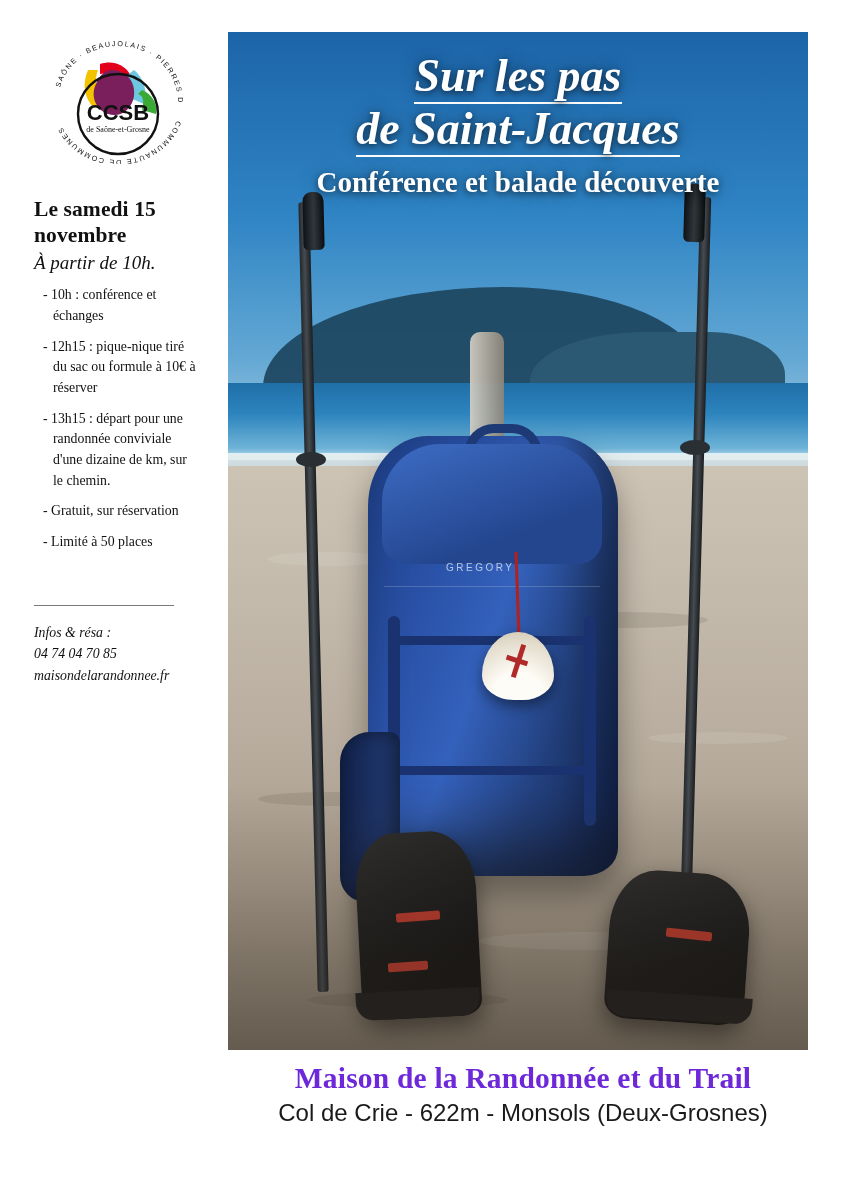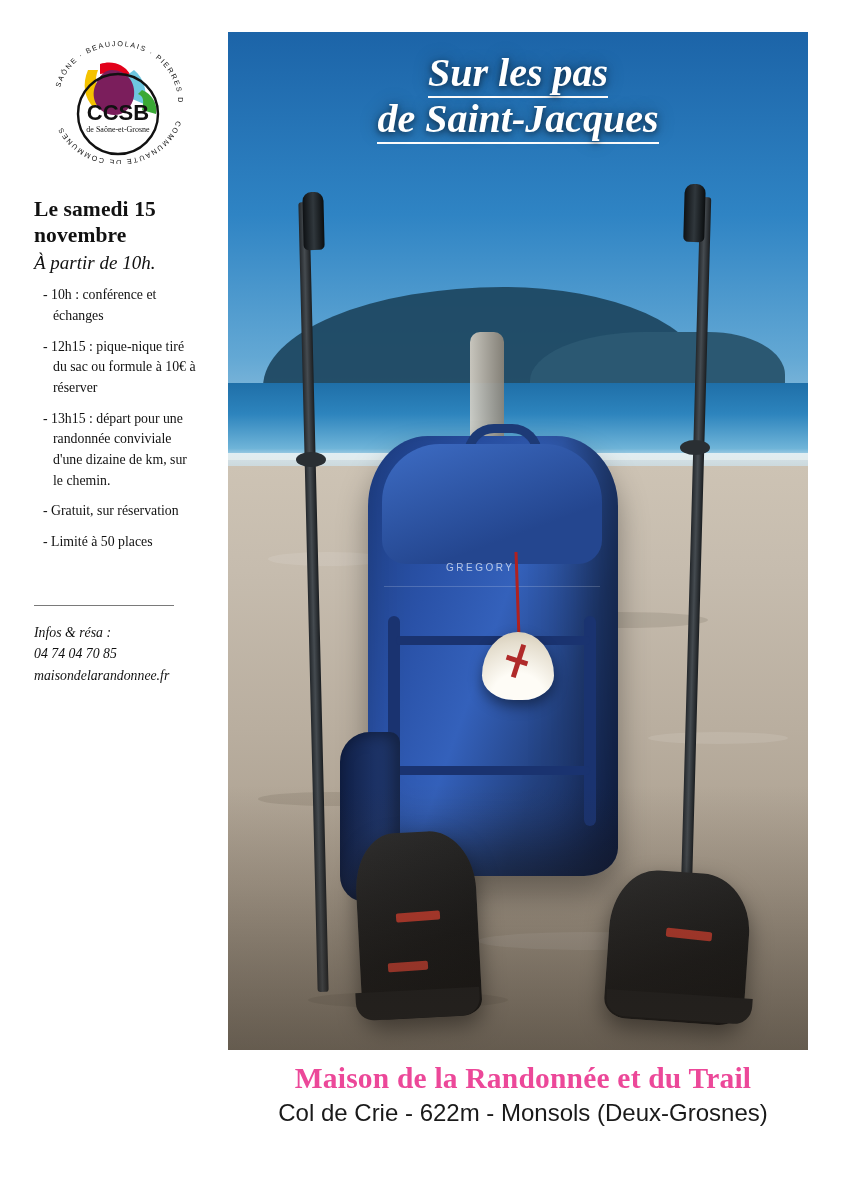--- a/index.html
+++ b/index.html
@@ -318,21 +318,21 @@
     top: 18px;
     width: 100%;
     text-align: center;
     color: #ffffff;
     text-shadow: 0 2px 6px rgba(0,0,0,.55), 0 0 18px rgba(0,0,0,.35);
   }
   .title-main {
     font-family: "Liberation Serif", serif;
     font-style: italic;
     font-weight: bold;
-    font-size: 40px;
+    font-size: 46px;
     line-height: 1.15;
     padding: 0 18px;
   }
   .title-main .u {
     border-bottom: 2px solid #ffffff;
     padding-bottom: 1px;
   }
   .title-sub {
     font-family: "Liberation Serif", serif;
     font-weight: bold;
@@ -347,21 +347,21 @@
     left: 228px;
     top: 1062px;
     width: 590px;
     text-align: center;
   }
   .footer-title {
     font-family: "Liberation Serif", serif;
     font-weight: bold;
     font-size: 29.5px;
     letter-spacing: .2px;
-    color: #ec4899;
+    color: #6d28d9;
   }
   .footer-sub {
     font-family: "Liberation Sans", sans-serif;
     font-size: 24px;
     margin-top: 4px;
     color: #1a1a1a;
   }
 </style>
 </head>
 <body>
@@ -470,19 +470,20 @@
 
   <div class="sand-shadow"></div>
 
   <div class="photo-title">
     <div class="title-main">
       <span class="u">Sur les pas</span>
     </div>
     <div class="title-main">
       <span class="u">de Saint-Jacques</span>
     </div>
+    <div class="title-sub">Conférence et balade découverte</div>
   </div>
 </div>
 
 <div class="footer">
   <div class="footer-title">Maison de la Randonnée et du Trail</div>
   <div class="footer-sub">Col de Crie - 622m - Monsols (Deux-Grosnes)</div>
 </div>
 
 </body></html>

